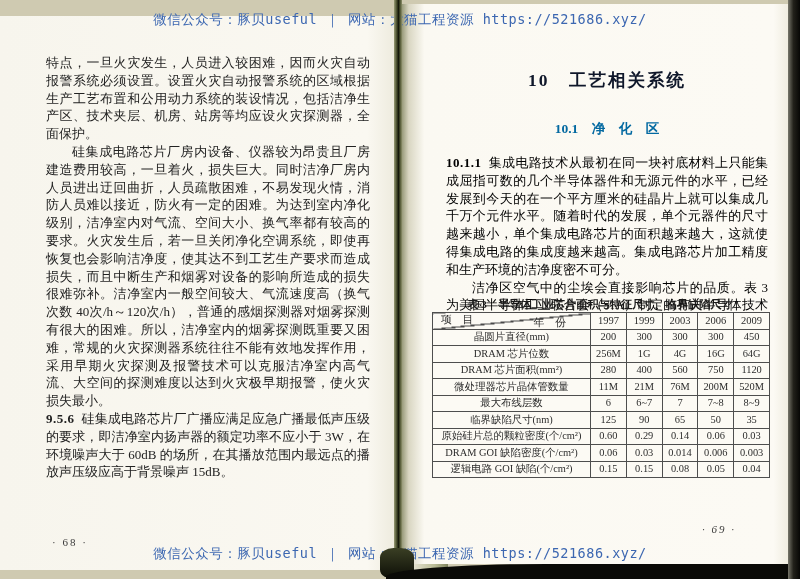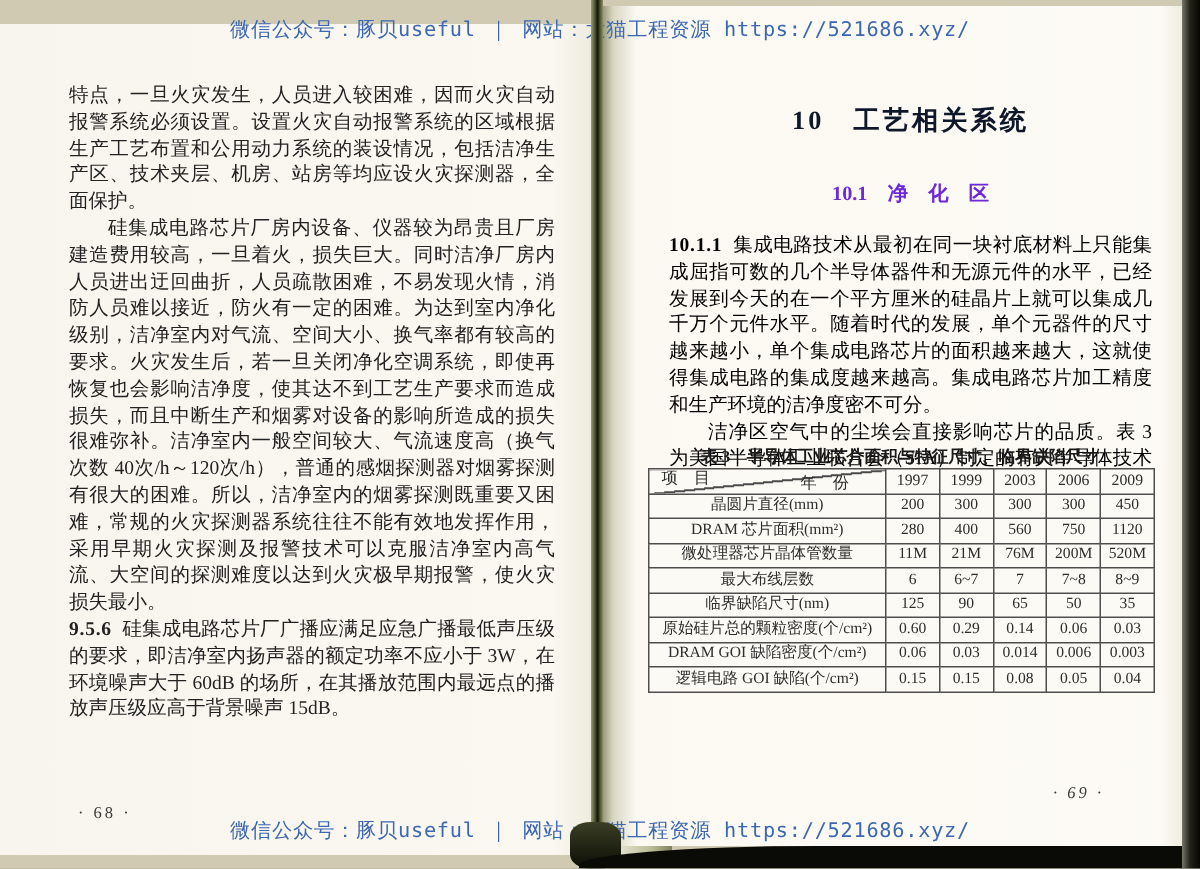--- a/index.html
+++ b/index.html
@@ -37,21 +37,21 @@
   .pnum{font-weight:bold;margin-right:7px;letter-spacing:.5px;}
   .pagenum{position:absolute;font-size:11px;color:#3a3a3a;letter-spacing:2px;
     font-family:"Liberation Serif",serif;}
   .pn-left{left:52px;top:520px;}
   .pn-right{left:702px;top:523px;font-style:italic;}
 
   
   .rp-content{position:absolute;left:446px;top:60px;width:322px;color:#1e1e1e;}
   .chapter{margin:8px 0 0;text-align:center;font-size:17.5px;font-weight:bold;
     letter-spacing:2px;color:#0f172a;}
-  .section{margin:28px 0 0;text-align:center;font-size:13.5px;font-weight:bold;color:#6d28d9;}
+  .section{margin:28px 0 0;text-align:center;font-size:13.5px;font-weight:bold;color:#0369a1;}
   .rp-content .textblock-inline{margin-top:16px;font-size:13px;line-height:17.8px;
     text-align:justify;color:#000000;}
   .textblock-inline p{margin:0;}
 
   
   .tbl-title{position:absolute;left:428px;top:297px;width:344px;text-align:center;
     font-size:11.2px;font-weight:bold;color:#1a1a1a;}
   table.spec{position:absolute;left:432px;top:312px;width:337px;border-collapse:collapse;
     table-layout:fixed;background:#fcfaf4;font-size:10.4px;color:#2c2c2c;
     border:1.5px solid #3f3f3f;}
@@ -116,20 +116,28 @@
     <tbody>
         <tr>
           <td>晶圆片直径(mm)</td>
           <td>200</td>
           <td>300</td>
           <td>300</td>
           <td>300</td>
           <td>450</td>
         </tr>
         <tr>
+          <td>DRAM 芯片位数</td>
+          <td>256M</td>
+          <td>1G</td>
+          <td>4G</td>
+          <td>16G</td>
+          <td>64G</td>
+        </tr>
+        <tr>
           <td>DRAM 芯片面积(mm²)</td>
           <td>280</td>
           <td>400</td>
           <td>560</td>
           <td>750</td>
           <td>1120</td>
         </tr>
         <tr>
           <td>微处理器芯片晶体管数量</td>
           <td>11M</td>

